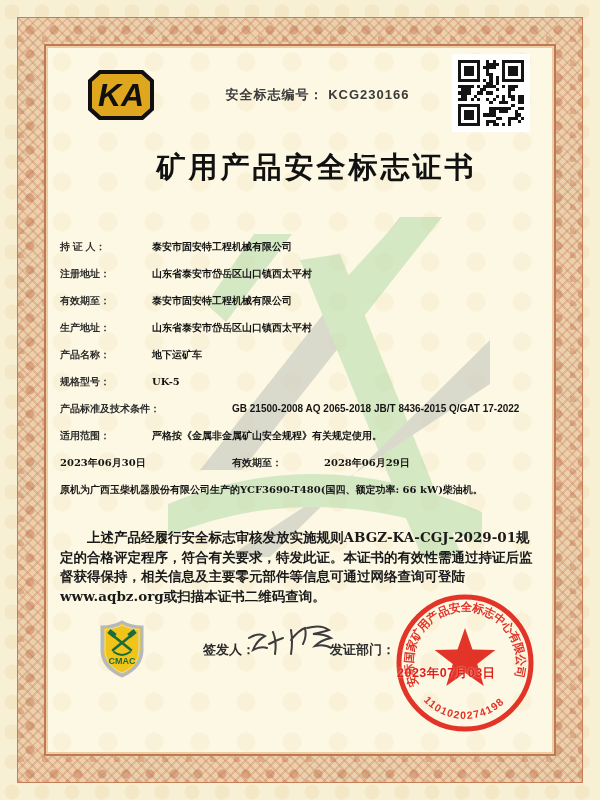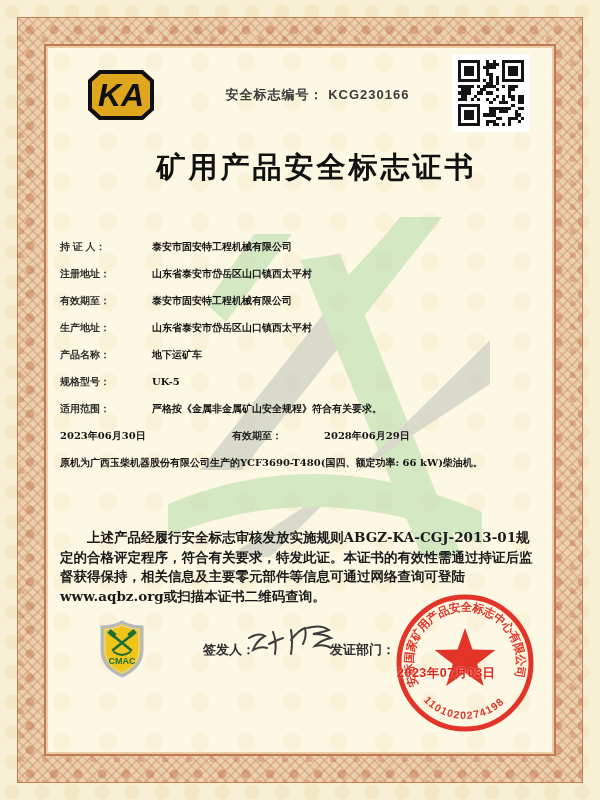--- a/index.html
+++ b/index.html
@@ -556,34 +556,38 @@
       </div>
       <div class="row">
         <span class="lbl">产品名称：</span>
         <span class="val">地下运矿车</span>
       </div>
       <div class="row">
         <span class="lbl">规格型号：</span>
         <span class="val">UK-5</span>
       </div>
       <div class="row">
+        <span class="lbl lbl-wide">产品标准及技术条件：</span>
+        <span class="val val-std">GB 21500-2008 AQ 2065-2018 JB/T 8436-2015 Q/GAT 17-2022</span>
+      </div>
+      <div class="row">
         <span class="lbl">适用范围：</span>
-        <span class="val">严格按《金属非金属矿山安全规程》符合有关要求。</span>
+        <span class="val">严格按《金属非金属矿山安全规程》有关规定使用。</span>
       </div>
       <div class="row dates">
         <span class="val val1">2023年06月30日</span>
         <span class="lbl2">有效期至：</span>
         <span class="val">2028年06月29日</span>
       </div>
       <div class="row">
         <span class="val">原机为广西玉柴机器股份有限公司生产的YCF3690-T480(国四、额定功率: 66 kW)柴油机。</span>
       </div>
     </div>
 
-    <div class="statement">上述产品经履行安全标志审核发放实施规则ABGZ-KA-CGJ-2013-01规定的合格评定程序，符合有关要求，特发此证。本证书的有效性需通过持证后监督获得保持，相关信息及主要零元部件等信息可通过网络查询可登陆www.aqbz.org或扫描本证书二维码查询。</div>
+    <div class="statement">上述产品经履行安全标志审核发放实施规则ABGZ-KA-CGJ-2029-01规定的合格评定程序，符合有关要求，特发此证。本证书的有效性需通过持证后监督获得保持，相关信息及主要零元部件等信息可通过网络查询可登陆www.aqbz.org或扫描本证书二维码查询。</div>
 
     <svg class="cmac" width="46" height="58" viewBox="0 0 46 58">
       <path d="M23,2 C16,6 8,7 3,7 L3,30 C3,44 14,52 23,56 C32,52 43,44 43,30 L43,7 C38,7 30,6 23,2 Z" fill="#f0c419" stroke="#b4b9bf" stroke-width="3"></path>
       <path d="M23,5 C17,8 10,9.5 6,9.5 L6,30 C6,42 15,49.5 23,53 C31,49.5 40,42 40,30 L40,9.5 C36,9.5 29,8 23,5 Z" fill="#f0c419" stroke="#d8dde2" stroke-width="1"></path>
       <g stroke="#1e6b3a" stroke-width="2.6" stroke-linecap="round">
         <line x1="12" y1="14" x2="32" y2="30"></line>
         <line x1="34" y1="14" x2="14" y2="30"></line>
         <rect x="9" y="11" width="8" height="5" fill="#1e6b3a" stroke="none" transform="rotate(38 13 13.5)"></rect>
         <rect x="29" y="11" width="8" height="5" fill="#1e6b3a" stroke="none" transform="rotate(-38 33 13.5)"></rect>
         <path d="M15,32 q8,6 16,0" fill="none" stroke-width="2"></path>

